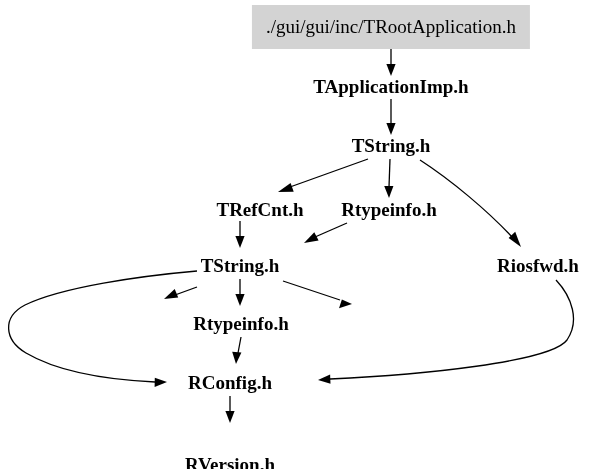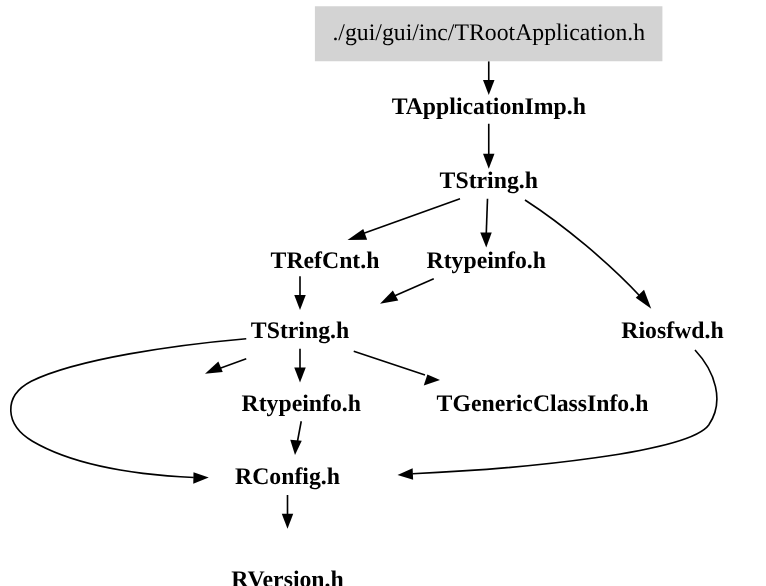--- a/index.html
+++ b/index.html
@@ -125,17 +125,16 @@
   </svg>
 
   <div class="node root" style="left:391px; top:27px;">./gui/gui/inc/TRootApplication.h</div>
   <div class="node plain" style="left:391px; top:86px;">TApplicationImp.h</div>
   <div class="node plain" style="left:391px; top:145px;">TString.h</div>
   <div class="node plain" style="left:240px; top:209px;margin-left:20px;">TRefCnt.h</div>
   <div class="node plain" style="left:389px; top:209px;">Rtypeinfo.h</div>
   <div class="node plain" style="left:240px; top:265px;">TString.h</div>
   <div class="node plain" style="left:538px; top:265px;">Riosfwd.h</div>
   <div class="node plain" style="left:241px; top:323px;">Rtypeinfo.h</div>
-  <div class="node plain" style="left:434px; top:323px;">TGenericClassInfo.h</div>
   <div class="node plain" style="left:230px; top:382px;">RConfig.h</div>
   <div class="node plain" style="left:230px; top:464px;">RVersion.h</div>
 
 </div>
 
 </body></html>

